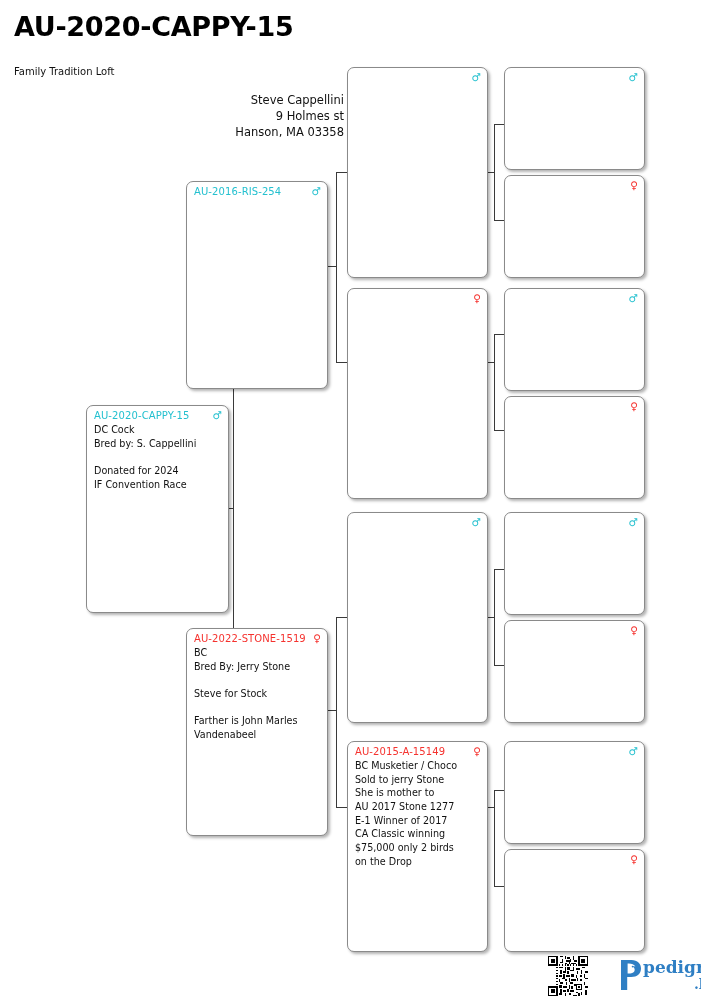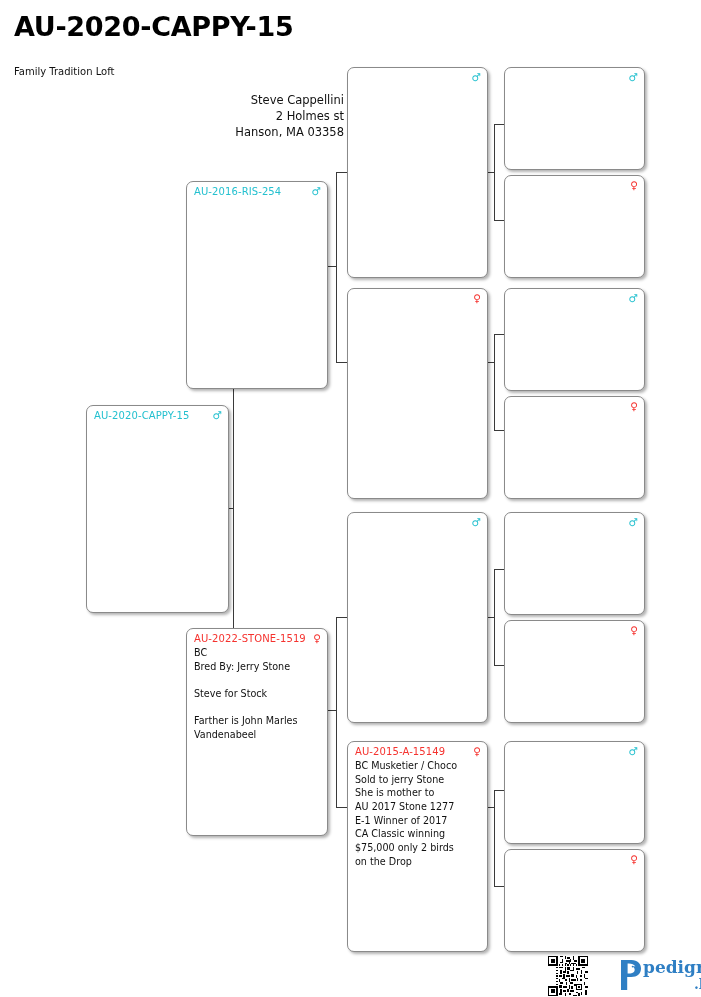--- a/index.html
+++ b/index.html
@@ -146,21 +146,21 @@
 </head>
 <body>
 
 <div id="page">
 
   <div id="header">
     <div id="pedigree-title">AU-2020-CAPPY-15</div>
     <div id="loft-name">Family Tradition Loft</div>
     <div id="owner-block">
       <div>Steve Cappellini</div>
-      <div>2 Holmes st</div>
+      <div>9 Holmes st</div>
       <div>Hanson, MA 03358</div>
     </div>
   </div>
 
   <div class="conn h" style="left:228px; top:508px; width:6px;"></div>
   <div class="conn v" style="left:233px; top:266px; height:444px;"></div>
   <div class="conn h" style="left:233px; top:266px; width:14px;"></div>
   <div class="conn h" style="left:233px; top:710px; width:14px;"></div>
 
   <div class="conn h" style="left:327px; top:266px; width:10px;"></div>
@@ -192,20 +192,25 @@
   <div class="conn v" style="left:494px; top:790px; height:96px;"></div>
   <div class="conn h" style="left:494px; top:790px; width:11px;"></div>
   <div class="conn h" style="left:494px; top:886px; width:11px;"></div>
 
   <div class="card" id="card-subject" style="left:86px; top:405px; width:143px; height:208px;">
     <div class="card-inner">
       <div class="card-head">
         <span class="ring male">AU-2020-CAPPY-15</span>
         <span class="sex male">♂</span>
       </div>
+      <div class="card-body">DC Cock
+Bred by: S. Cappellini
+
+Donated for 2024
+IF Convention Race</div>
     </div>
   </div>
 
   <div class="card" id="card-sire" style="left:186px; top:181px; width:142px; height:208px;">
     <div class="card-inner">
       <div class="card-head">
         <span class="ring male">AU-2016-RIS-254</span>
         <span class="sex male">♂</span>
       </div>
     </div>

